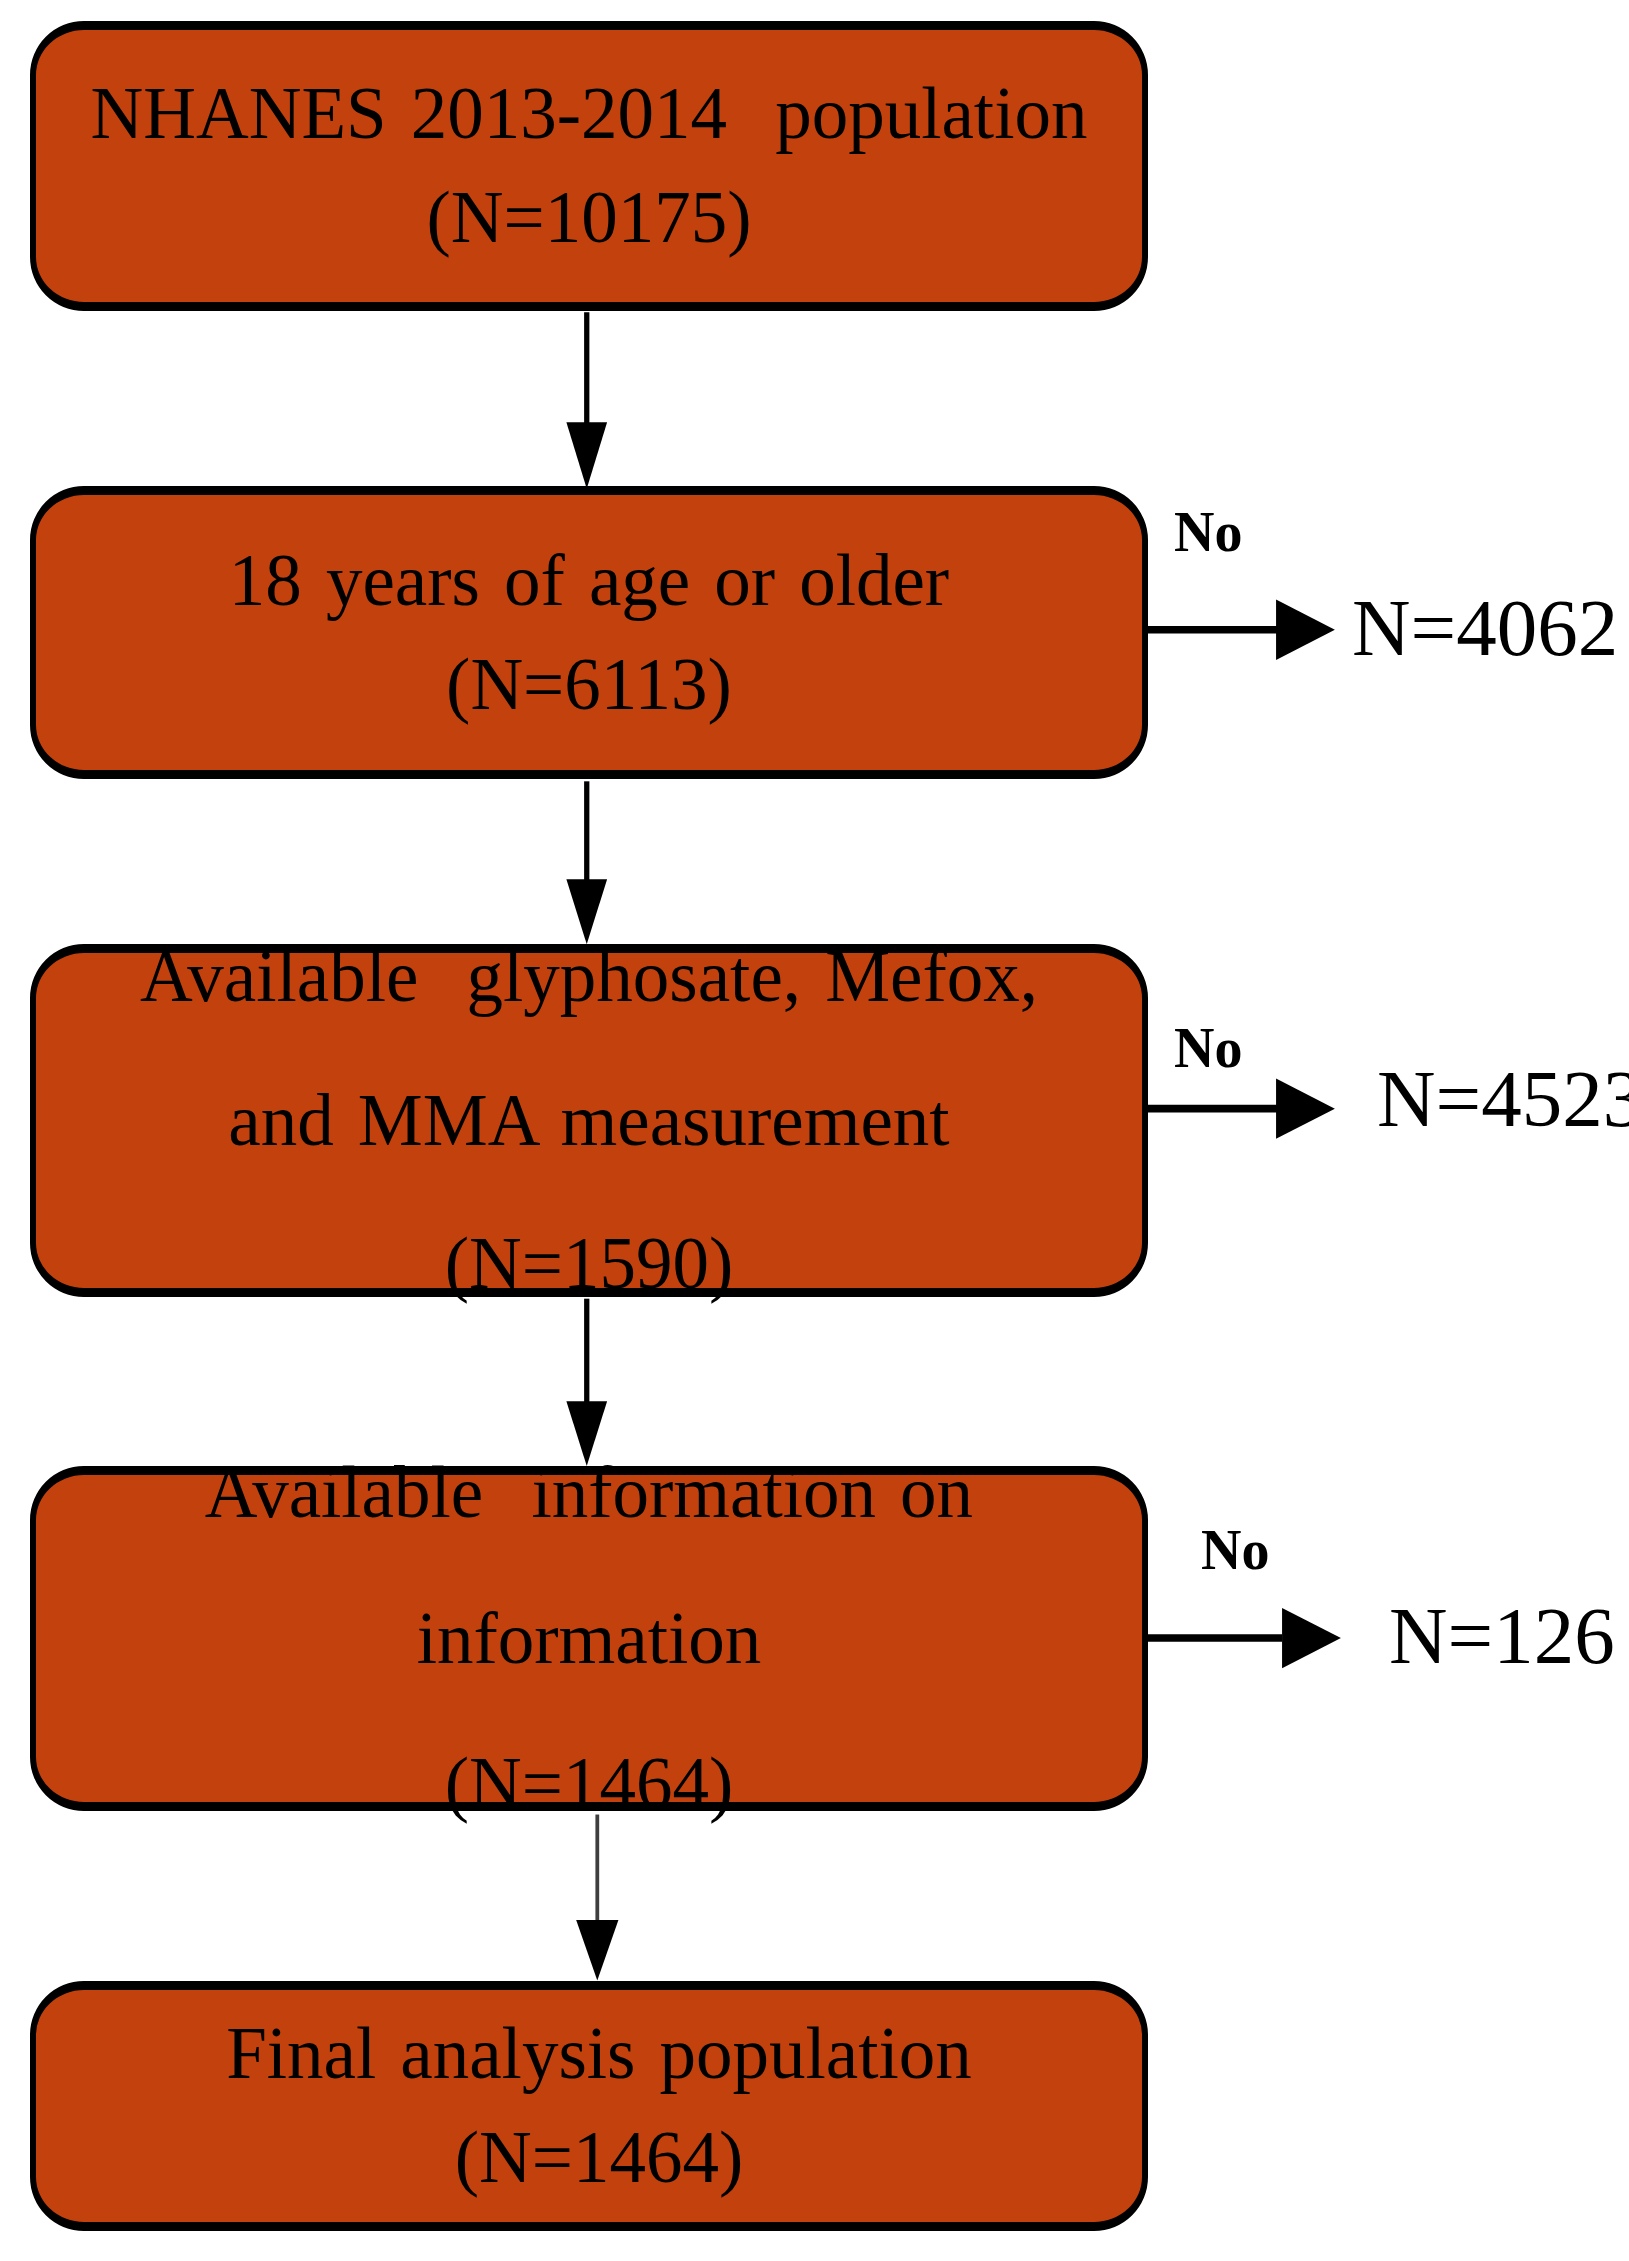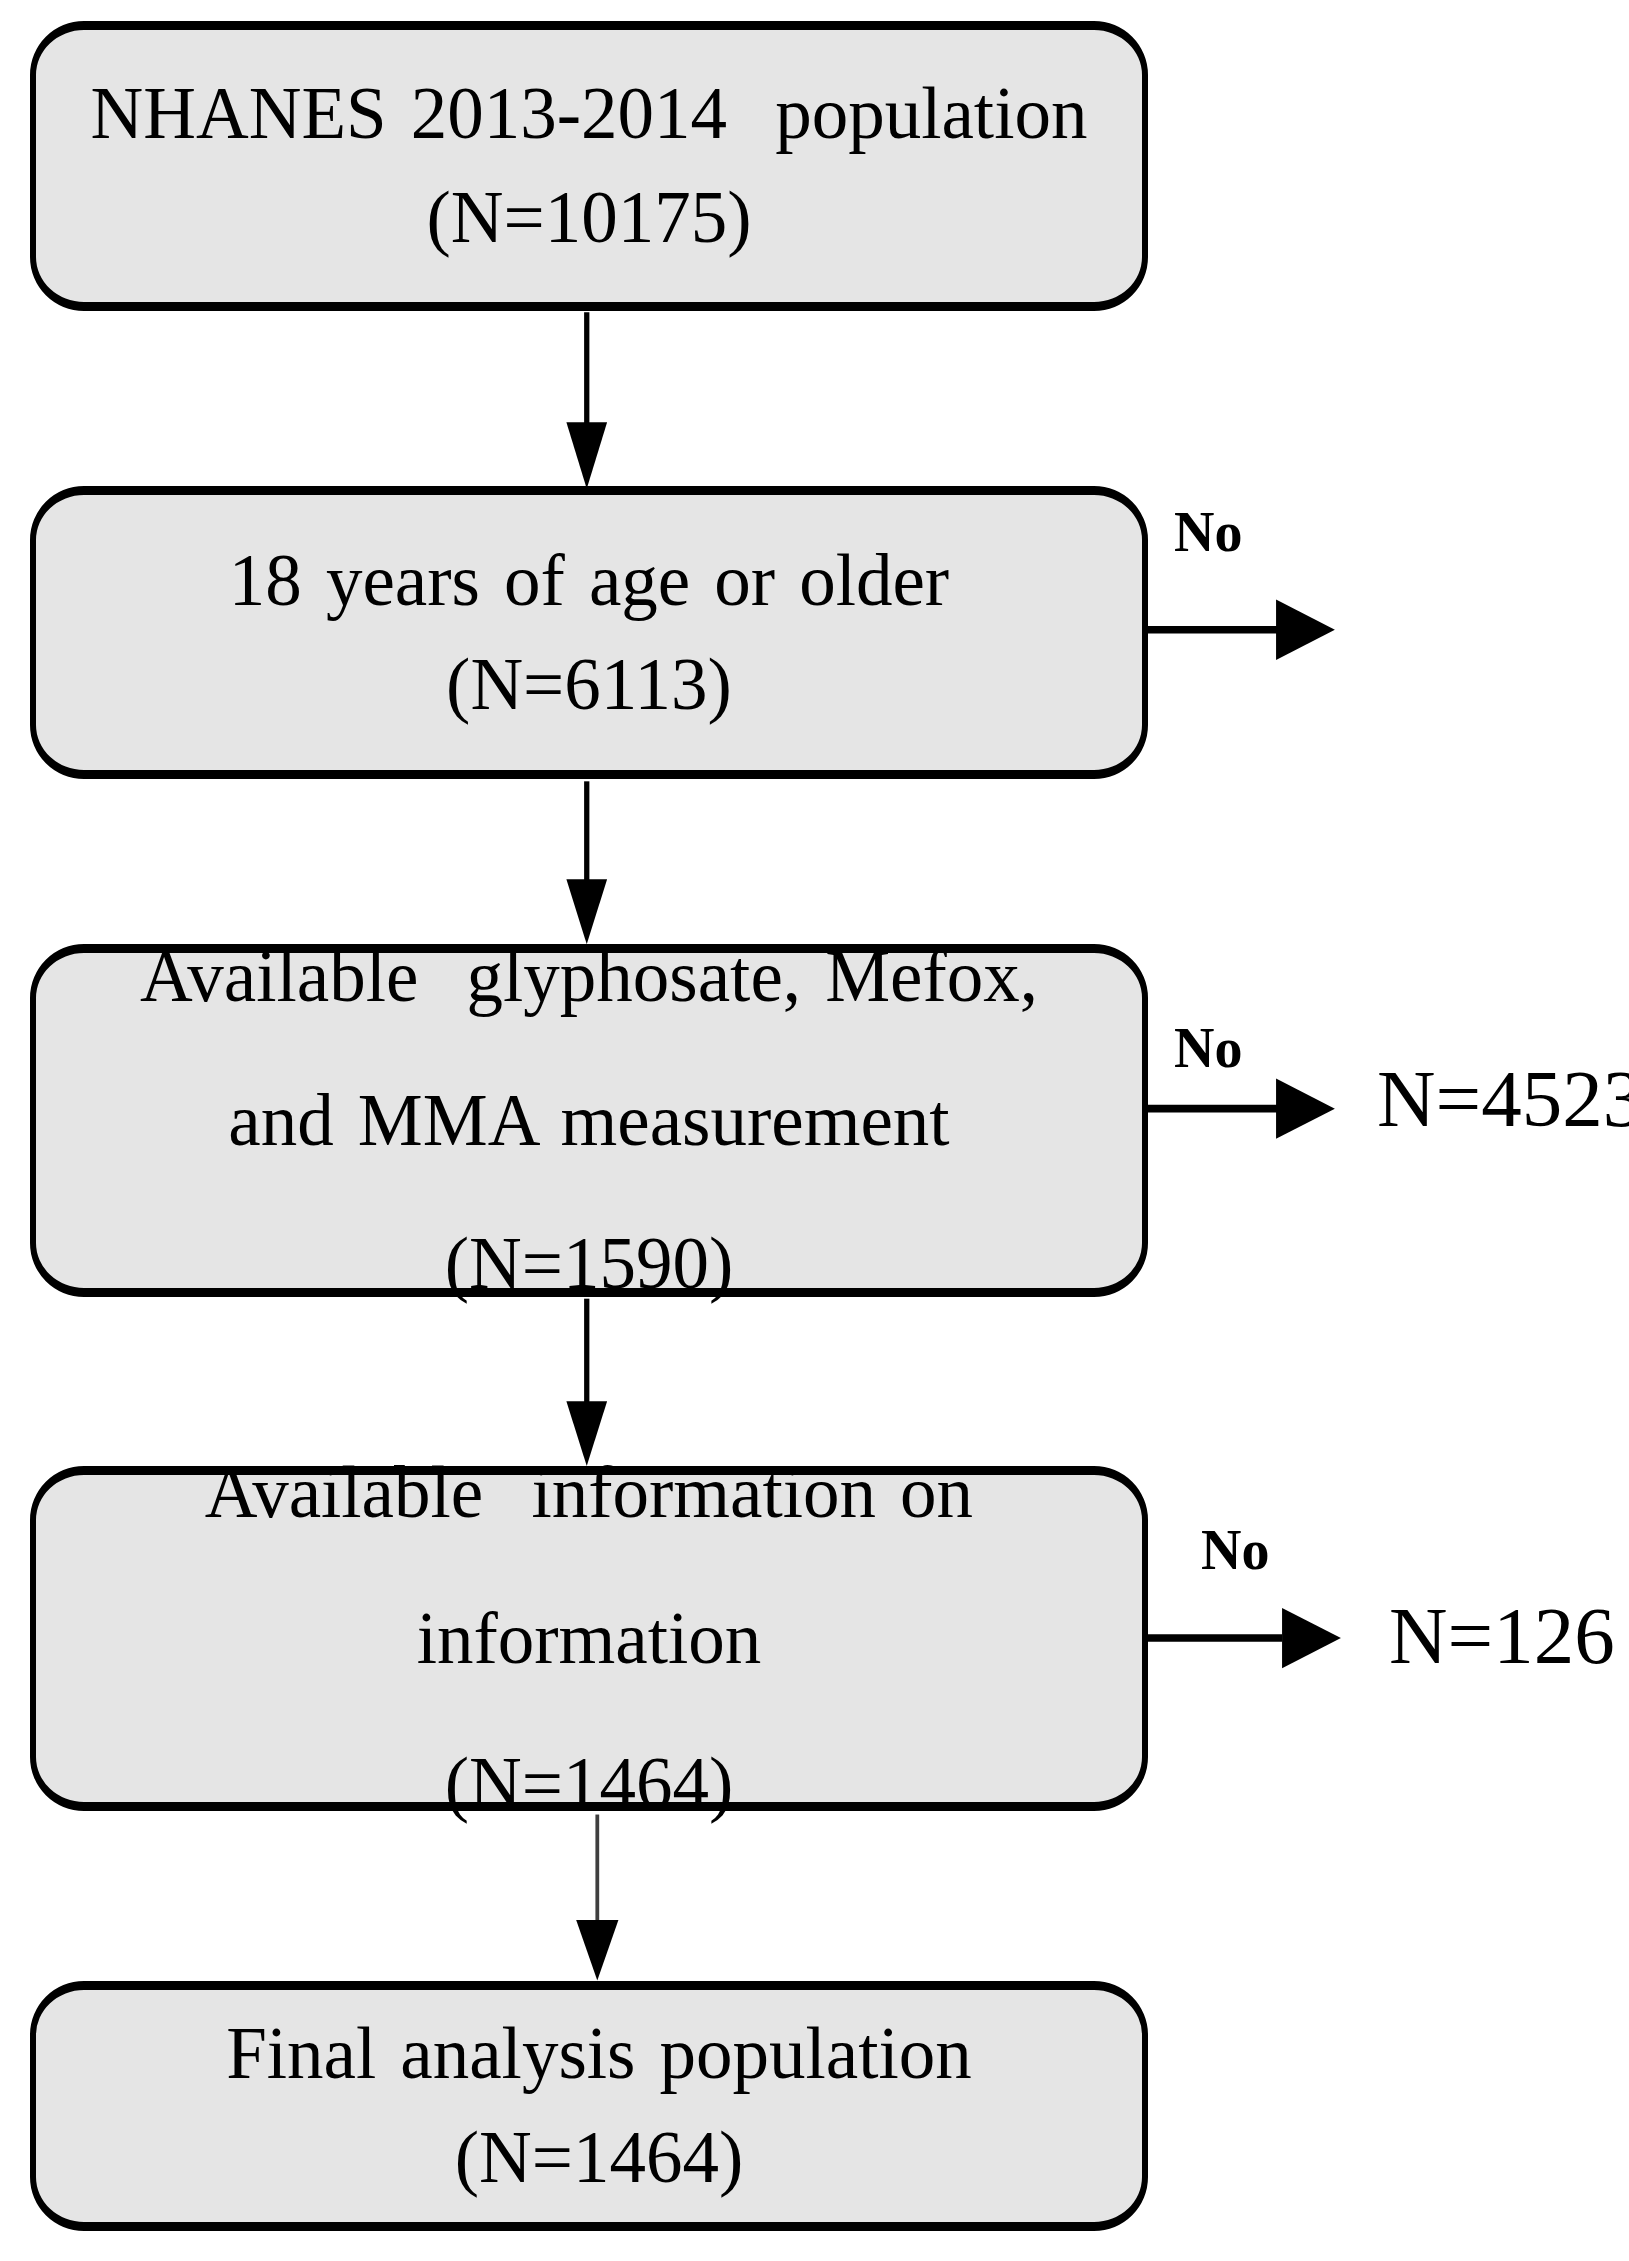--- a/index.html
+++ b/index.html
@@ -15,21 +15,21 @@
   .arrows {
     position: absolute;
     left: 0; top: 0;
     width: 1629px; height: 2261px;
   }
   .flow-box {
     position: absolute;
     left: 30px;
     width: 1118px;
     box-sizing: border-box;
-    background: #e5e5e5;
+    background: #c2410c;
     border: 6.8px solid #000000;
     border-top-width: 9.8px;
     border-bottom-width: 9.8px;
     border-radius: 54px;
     display: flex;
     flex-direction: column;
     justify-content: center;
     align-items: center;
     text-align: center;
     font-size: 73px;
@@ -112,20 +112,21 @@
     <div class="box-line">information</div>
     <div class="box-line">(N=1464)</div>
   </div>
 
   <div class="flow-box box-5">
     <div class="box-line">Final analysis population</div>
     <div class="box-line">(N=1464)</div>
   </div>
 
   <div class="no-label no-1">No</div>
+  <div class="n-label n-1">N=4062</div>
 
   <div class="no-label no-2">No</div>
   <div class="n-label n-2">N=4523</div>
 
   <div class="no-label no-3">No</div>
   <div class="n-label n-3">N=126</div>
 
 </div>
 
 

